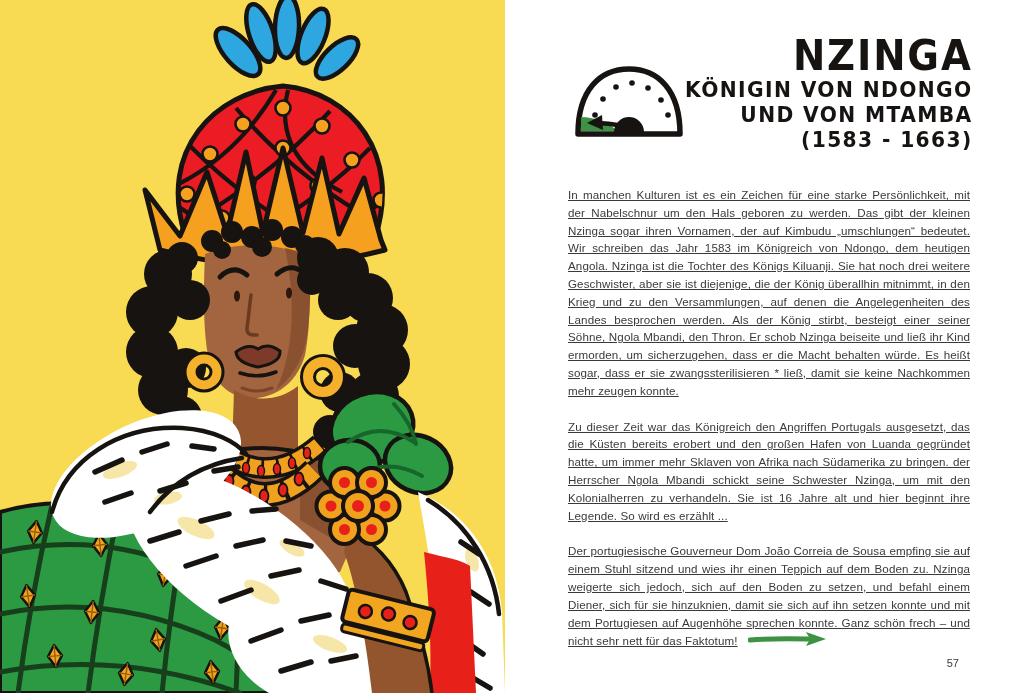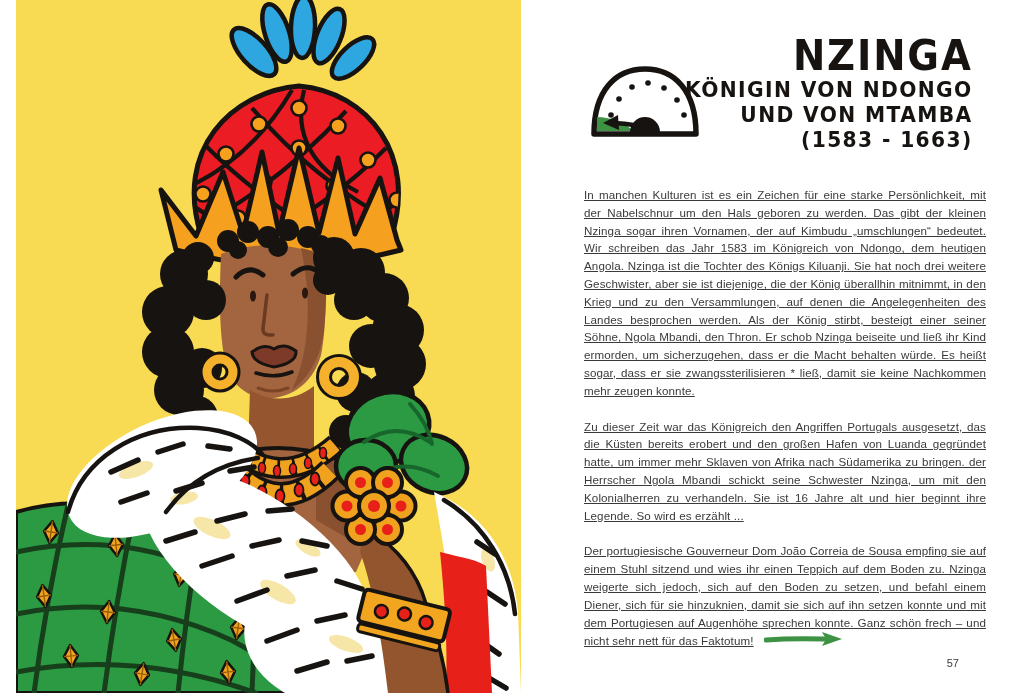--- a/index.html
+++ b/index.html
@@ -1,21 +1,20 @@
 <!DOCTYPE html>
 <html><head>
 <meta charset="utf-8">
 <style>
   * { margin:0; padding:0; box-sizing:border-box; }
   html,body { width:1013px; height:693px; background:#ffffff; }
   .spread {
     position:relative; width:1013px; height:693px; overflow:hidden;
     font-family:"Liberation Sans", sans-serif; background:#ffffff;
     display:flex;
-    padding-left:16px;
   }
   .left-page { width:505px; height:693px; flex:0 0 505px; }
   .left-page svg { display:block; width:505px; height:693px; }
   .right-page { position:relative; width:508px; height:693px; background:#ffffff; }
 
   .gauge-wrap { position:absolute; left:64px; top:60px; }
 
   .title-block {
     position:absolute; top:34px; right:40px; text-align:right;
     color:#161310; transform:scaleX(0.92); transform-origin:right top;

